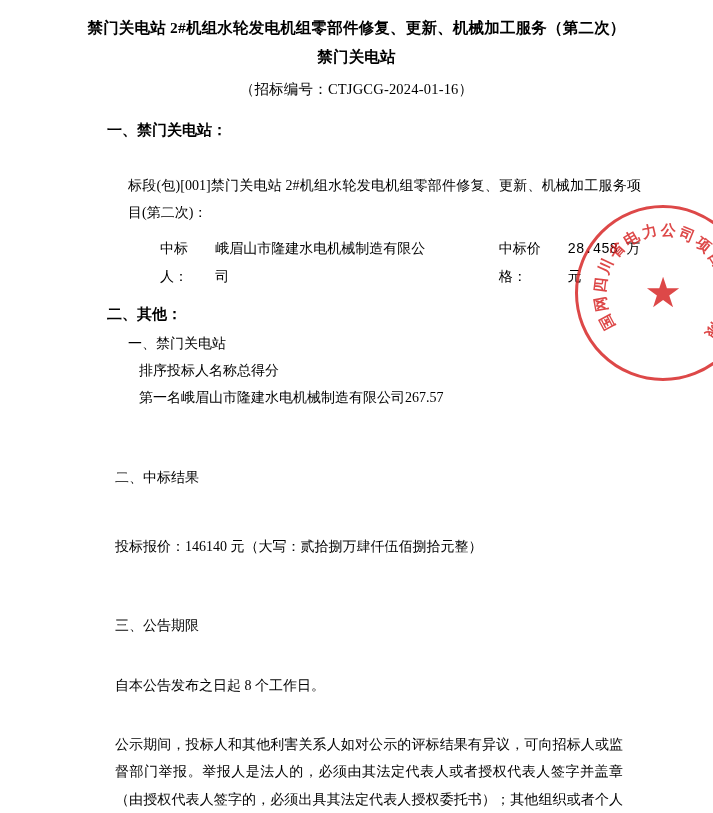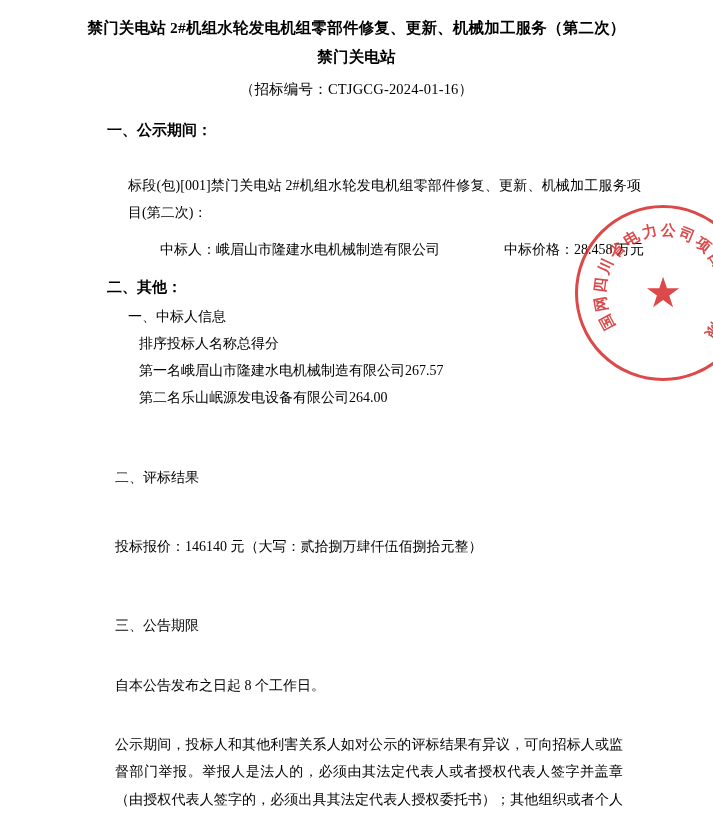--- a/index.html
+++ b/index.html
@@ -66,20 +66,21 @@
   .lot-line {
     padding-left: 68px;
     padding-right: 12px;
     text-indent: 0;
   }
   .winner-row {
     display: flex;
     padding-left: 100px;
     font-size: 14px;
     line-height: 1.95;
+    font-family: Liberation Mono, monospace;
   }
   .winner-row .gap {
     display: inline-block;
     width: 64px;
   }
   .sub-heading {
     font-size: 14px;
     line-height: 1.95;
     padding-left: 68px;
   }
@@ -165,54 +166,51 @@
 <body>
 
 <div class="page">
 
   <div class="title-block">
     <div class="doc-title">禁门关电站 2#机组水轮发电机组零部件修复、更新、机械加工服务（第二次）</div>
     <div class="doc-subtitle">禁门关电站</div>
     <div class="doc-code">（招标编号：CTJGCG-2024-01-16）</div>
   </div>
 
-  <div class="section-heading">一、公示期间：</div>
+  <div class="section-heading">一、禁门关电站：</div>
 
   <div class="para lot-line">标段(包)[001]禁门关电站 2#机组水轮发电机组零部件修复、更新、机械加工服务项目(第二次)：</div>
 
   <div class="block-gap-sm"></div>
 
   <div class="winner-row">
     <span>中标人：</span>
     <span>峨眉山市隆建水电机械制造有限公司</span>
     <span class="gap"></span>
     <span>中标价格：</span>
     <span>28.458 万元</span>
   </div>
 
   <div class="section-heading">二、其他：</div>
 
-  <div class="sub-heading">一、中标人信息</div>
+  <div class="sub-heading">一、禁门关电站</div>
 
   <div class="rank-table">
     <div class="rank-header">
       <span>排序</span><span class="sp-s"></span><span>投标人名称</span><span class="sp-s"></span><span>总得分</span>
     </div>
     <div class="rank-row">
       <span>第一名</span><span class="sp-s"></span><span>峨眉山市隆建水电机械制造有限公司</span><span class="sp-s"></span><span>267.57</span>
     </div>
-    <div class="rank-row">
-      <span>第二名</span><span class="sp-s"></span><span>乐山岷源发电设备有限公司</span><span class="sp-s"></span><span>264.00</span>
-    </div>
   </div>
 
   <div class="block-gap-lg"></div>
   <div class="block-gap-md"></div>
 
-  <div class="heading-plain">二、评标结果</div>
+  <div class="heading-plain">二、中标结果</div>
 
   <div class="block-gap-sm"></div>
 
 
   <div class="para indent-3">投标报价：146140 元（大写：贰拾捌万肆仟伍佰捌拾元整）</div>
 
   <div class="block-gap-lg"></div>
   <div class="block-gap-md"></div>
 
   <div class="heading-plain">三、公告期限</div>

